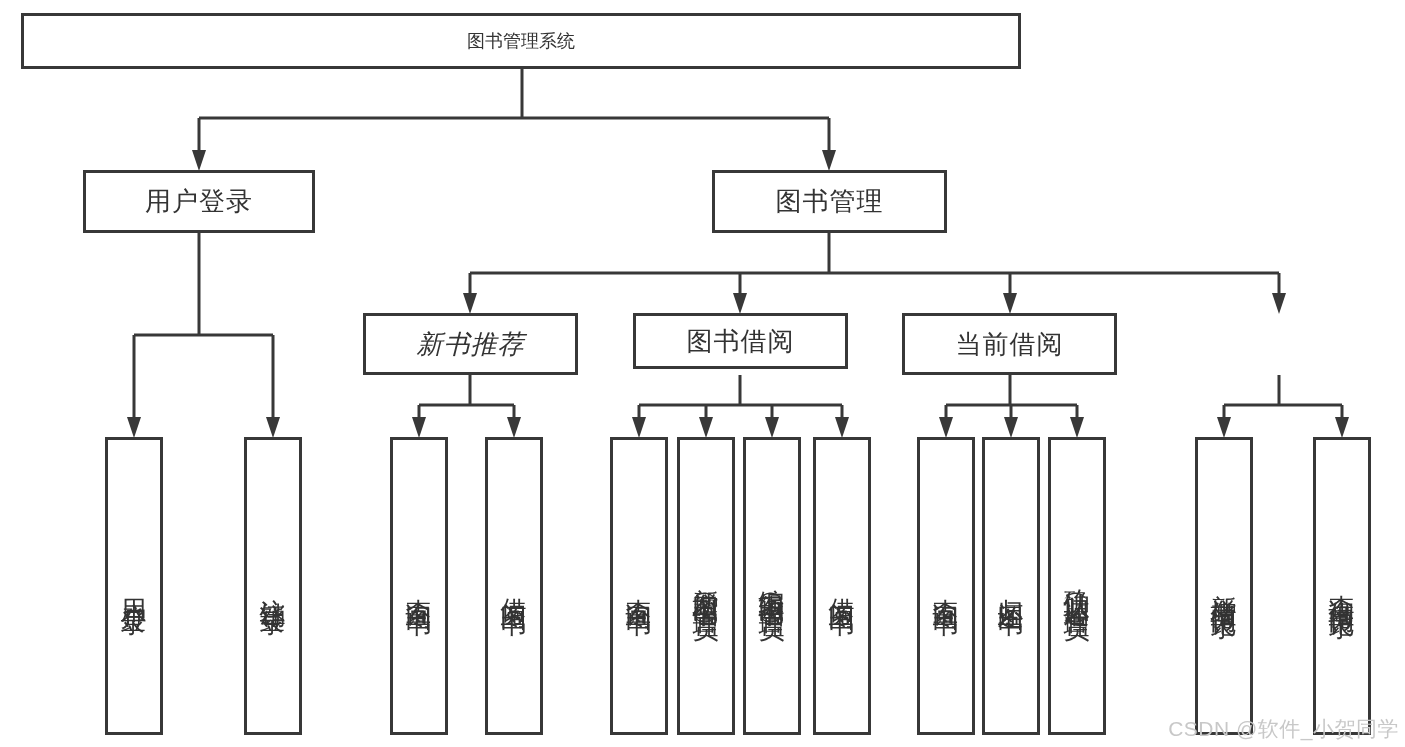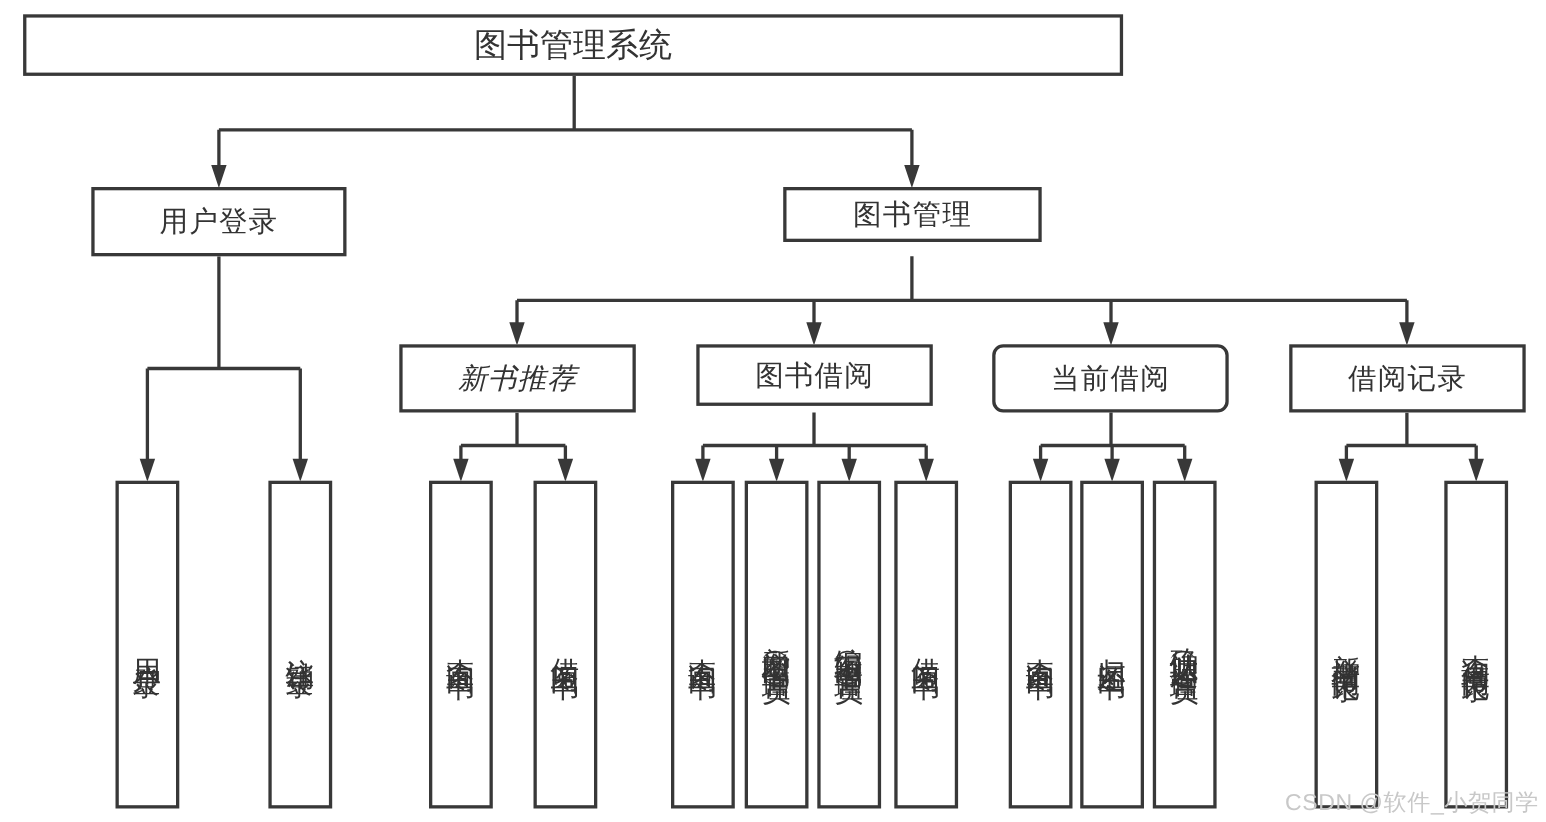--- a/index.html
+++ b/index.html
@@ -22,21 +22,21 @@
   .node{
     position:absolute;
     box-sizing:border-box;
     border:3px solid var(--line);
     background:var(--bg);
     display:flex;align-items:center;justify-content:center;
     color:var(--text);
     z-index:2;
   }
   .node.h{font-size:26px;letter-spacing:1px;}
-  .node.root{font-size:30px;}
+  .node.root{font-size:18px;}
   .leaf{
     position:absolute;
     box-sizing:border-box;
     border:3px solid var(--line);
     background:var(--bg);
     display:flex;align-items:center;justify-content:center;
     color:var(--text);
     z-index:2;
   }
   .leaf span{
@@ -104,26 +104,25 @@
       <polygon points="1070,417 1084,417 1077,438"></polygon>
 
       <polygon points="1217,417 1231,417 1224,438"></polygon>
       <polygon points="1335,417 1349,417 1342,438"></polygon>
     </g>
   </svg>
 
   <div class="node root" style="left:21px;top:13px;width:1000px;height:56px;">图书管理系统</div>
 
   <div class="node h" style="left:83px;top:170px;width:232px;height:63px;">用户登录</div>
-  <div class="node h" style="left:712px;top:170px;width:235px;height:50px;">图书管理</div>
+  <div class="node h" style="left:712px;top:170px;width:235px;height:63px;">图书管理</div>
 
   <div class="node h" style="left:363px;top:313px;width:215px;height:62px;font-style:italic;">新书推荐</div>
   <div class="node h" style="left:633px;top:313px;width:215px;height:56px;">图书借阅</div>
-  <div class="node h" style="left:902px;top:313px;width:215px;height:62px;border-radius:10px;">当前借阅</div>
-  <div class="node h" style="left:1172px;top:313px;width:215px;height:62px;">借阅记录</div>
+  <div class="node h" style="left:902px;top:313px;width:215px;height:62px;">当前借阅</div>
 
   <div class="leaf" style="left:105px;top:437px;width:58px;height:298px;">
     <span>用户登录</span>
   </div>
   <div class="leaf" style="left:244px;top:437px;width:58px;height:298px;">
     <span>注销登录</span>
   </div>
 
   <div class="leaf" style="left:390px;top:437px;width:58px;height:298px;">
     <span>查询图书</span>

